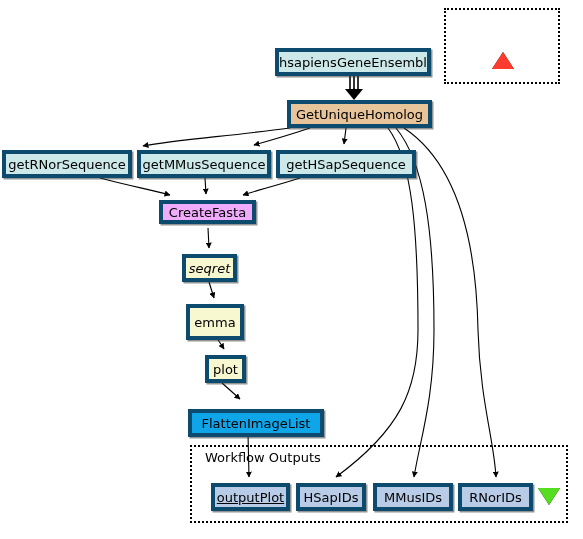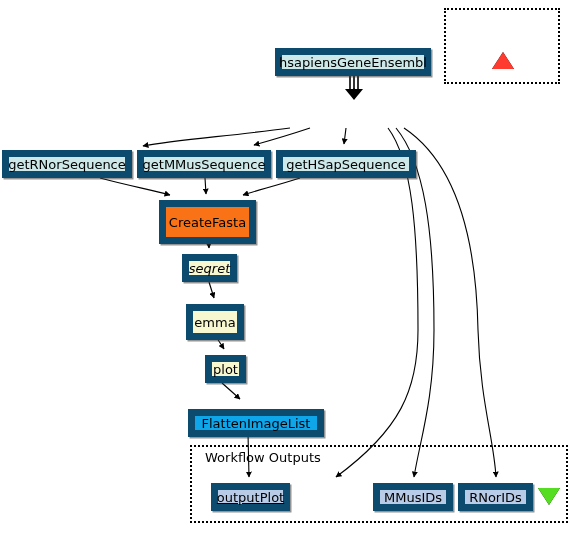--- a/index.html
+++ b/index.html
@@ -23,21 +23,21 @@
   .edges {
     position: absolute;
     left: 0; top: 0;
     width: 583px;
     height: 539px;
     pointer-events: none;
   }
   .node {
     position: absolute;
     box-sizing: border-box;
-    border: 7px solid #0c4a6e;
+    border: 4px solid #0c4a6e;
     display: flex;
     align-items: center;
     justify-content: center;
     font-size: 13px;
     color: #000000;
     line-height: 1;
     white-space: nowrap;
     box-shadow: 1.5px 1.5px 0 rgba(60,60,60,0.55);
   }
   .group-box {
@@ -111,37 +111,39 @@
 
   <div class="group-box" style="left:444px; top:8px; width:116px; height:76px;"></div>
   <div class="tri" style="left:492px; top:52px; border-left:11px solid transparent; border-right:11px solid transparent; border-bottom:17px solid #FF3B30; filter: drop-shadow(0 0 0.6px #000);"></div>
 
   <div class="group-box" style="left:190px; top:445px; width:378px; height:78px;"></div>
   <div class="group-title" style="left:205px; top:450px;">Workflow Outputs</div>
   <div class="tri" style="left:538px; top:488px; border-left:11px solid transparent; border-right:11px solid transparent; border-top:17px solid #55DD22; filter: drop-shadow(0 0 0.6px #000);"></div>
 
   <div class="node" style="left:275px; top:48px; width:156px; height:28px; background:#CCE8E8;">hsapiensGeneEnsembl</div>
 
+  <div class="node" style="left:287px; top:100px; width:145px; height:28px; background:#E8C49A;">GetUniqueHomolog</div>
 
   <div class="node" style="left:2px; top:150px; width:130px; height:28px; background:#CCE8E8;">getRNorSequence</div>
 
   <div class="node" style="left:137px; top:150px; width:134px; height:28px; background:#CCE8E8;">getMMusSequence</div>
 
   <div class="node" style="left:276px; top:150px; width:140px; height:28px; background:#CCE8E8;text-align:center;">getHSapSequence</div>
 
-  <div class="node" style="left:159px; top:200px; width:97px; height:44px; background:#f97316;">CreateFasta</div>
+  <div class="node" style="left:159px; top:200px; width:97px; height:24px; background:#f0abfc;">CreateFasta</div>
 
   <div class="node" style="left:182px; top:254px; width:55px; height:28px; background:#F7F7D0;font-style:italic;">seqret</div>
 
   <div class="node" style="left:186px; top:304px; width:58px; height:36px; background:#F7F7D0;">emma</div>
 
   <div class="node" style="left:205px; top:355px; width:41px; height:28px; background:#F7F7D0;">plot</div>
 
   <div class="node" style="left:188px; top:409px; width:136px; height:28px; background:#0ea5e9;">FlattenImageList</div>
 
   <div class="node" style="left:211px; top:483px; width:79px; height:28px; background:#B8CCE8;text-decoration:underline;">outputPlot</div>
 
+  <div class="node" style="left:296px; top:483px; width:70px; height:28px; background:#B8CCE8;">HSapIDs</div>
 
   <div class="node" style="left:373px; top:483px; width:80px; height:28px; background:#B8CCE8;">MMusIDs</div>
 
   <div class="node" style="left:458px; top:483px; width:75px; height:28px; background:#B8CCE8;">RNorIDs</div>
 
 </div>
 
 </body></html>

